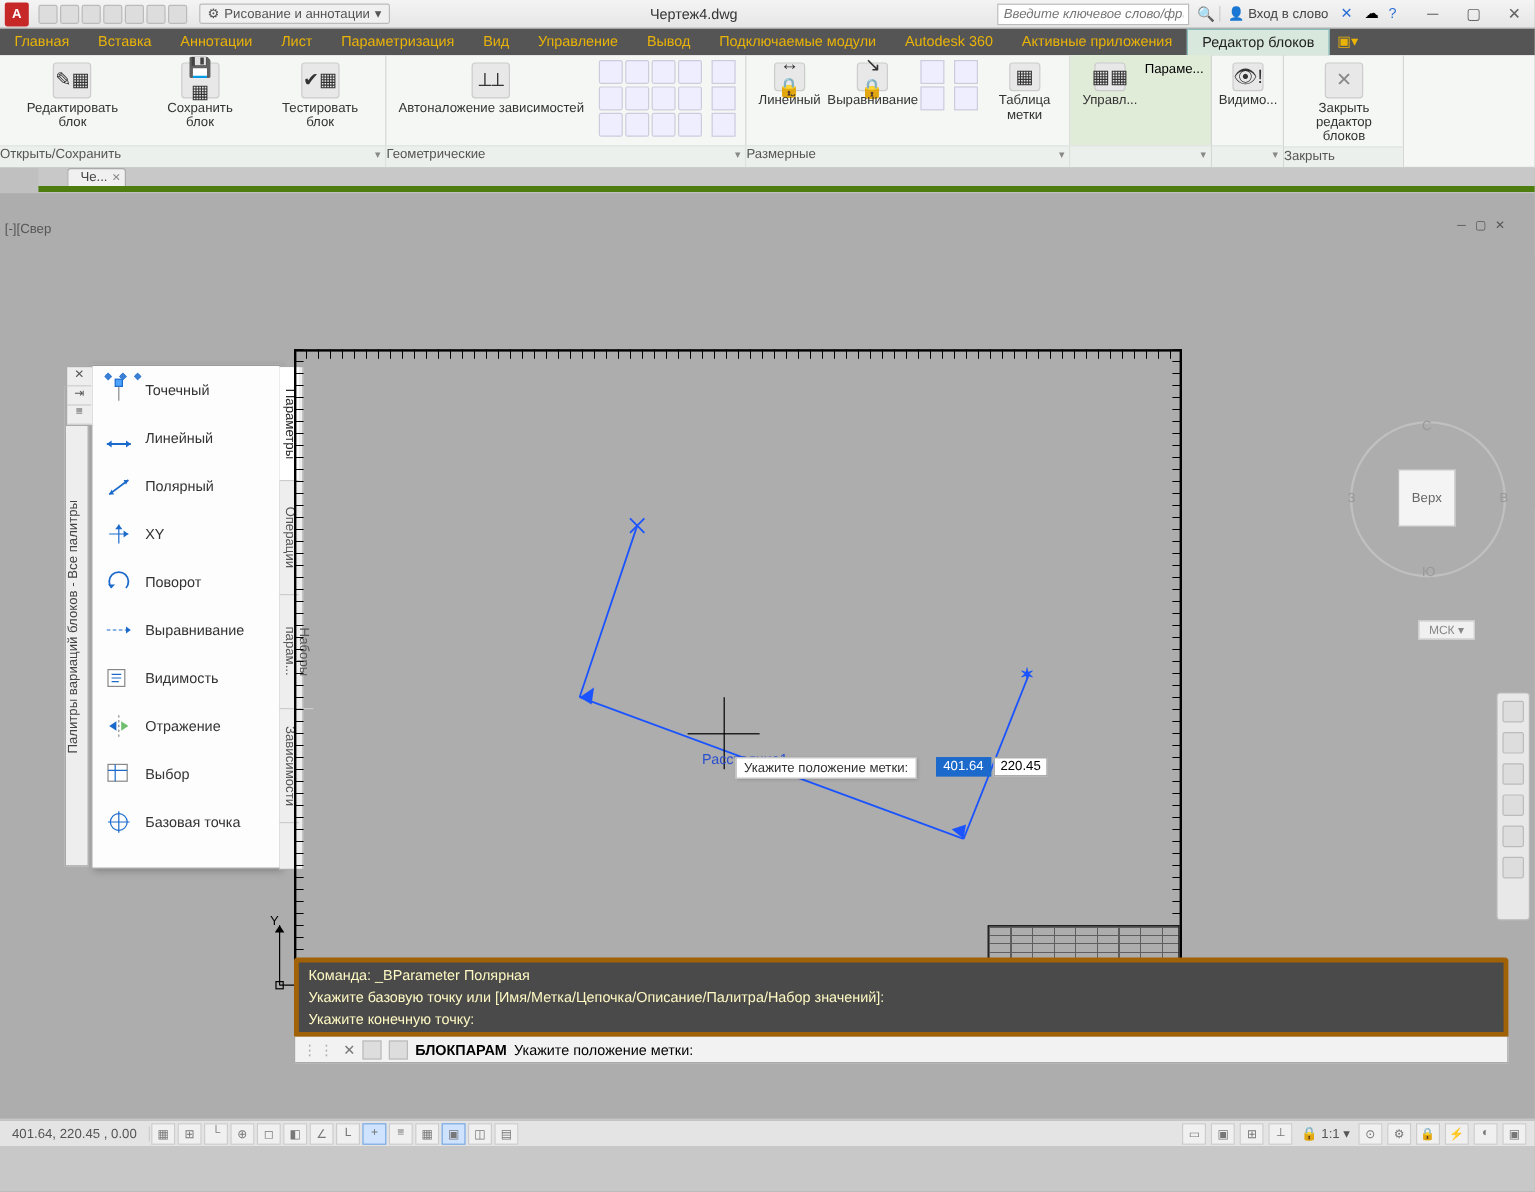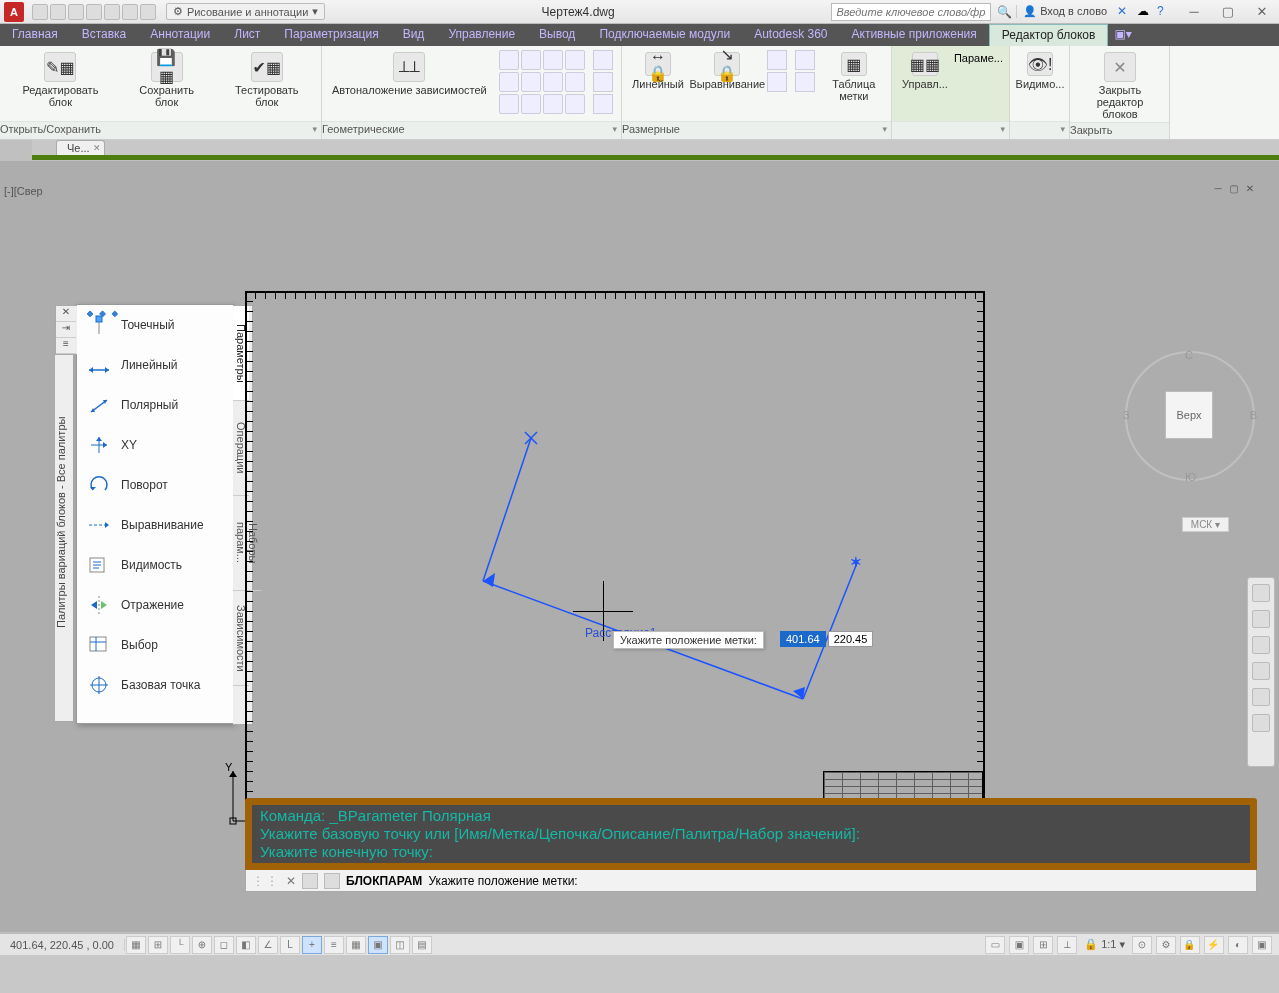--- a/index.html
+++ b/index.html
@@ -13,21 +13,21 @@
 .titlebar .workspace { margin-left:10px; background:#f0f0f0; border:1px solid #bbb; padding:1px 6px; font-size:11px; color:#555; border-radius:2px; display:flex; align-items:center; gap:4px;}
 .titlebar .fname { flex:1; text-align:center; color:#333; font-size:12px;}
 .titlebar .search { width:160px; height:18px; border:1px solid #bbb; background:#fff; font-size:11px; color:#999; font-style:italic; padding:0 4px; margin-right:6px;}
 .titlebar .login { font-size:11px; color:#444; padding:0 6px; border-left:1px solid #ccc;}
 .titlebar .winbtn { width:34px; height:22px; display:flex; align-items:center; justify-content:center; color:#666; font-size:13px;}
 .titlebar .righticons { display:flex; gap:4px; padding:0 4px;}
 .titlebar .righticons span{ width:16px; height:16px; display:inline-block; }
 
 
 .menutabs { height: 22px; background:#555; display:flex; align-items:stretch;}
-.menutabs .tab { color:#c4b5fd; font-size:12px; padding:3px 12px 0 12px; cursor:pointer;}
+.menutabs .tab { color:#eab308; font-size:12px; padding:3px 12px 0 12px; cursor:pointer;}
 .menutabs .tab.active { background:#d8e8dc; color:#222; border-top:1px solid #8bb; border-left:1px solid #8bb; border-right:1px solid #8bb;}
 
 
 .ribbon { height: 94px; background:#f4f7f4; border-bottom:1px solid #ccc; display:flex;}
 .panel { border-right:1px solid #d4d8d4; display:flex; flex-direction:column; justify-content:space-between; padding:4px 6px 0 6px;}
 .panel .panelbody { flex:1; display:flex; align-items:flex-start; gap:8px;}
 .panel .panelfooter { height:18px; font-size:11px; color:#555; text-align:left; border-top:1px solid #e0e4e0; background:#ecf0ec; margin:0 -6px; padding-top:1px; position:relative;}
 .panel .panelfooter .drop { position:absolute; right:4px; top:2px; font-size:9px; color:#888;}
 .bigbtn { display:flex; flex-direction:column; align-items:center; gap:2px; padding:2px 4px; font-size:11px; color:#333; cursor:pointer; text-align:center; min-width:60px;}
 .bigbtn .ico { width:32px; height:30px; background:#e8e8e8; border:1px solid #ccc; border-radius:3px; display:flex; align-items:center; justify-content:center; font-size:16px;}
@@ -97,21 +97,21 @@
 .viewcube { position:absolute; right:24px; top:190px; width:130px; height:130px;}
 .viewcube .ring { position:absolute; inset:0; border:2px solid #d0d0d0; border-radius:50%; opacity:.55;}
 .viewcube .cube { position:absolute; left:40px; top:40px; width:48px; height:48px; background:#f4f4f4; border:1px solid #bbb; display:flex; align-items:center; justify-content:center; font-size:11px; color:#666;}
 .viewcube .dir { position:absolute; font-size:11px; color:#999;}
 .ucs-label { position:absolute; right:50px; top:356px; font-size:10px; color:#888; border:1px solid #ccc; padding:1px 8px; background:#f0f0f0;}
 .navbar { position:absolute; right:4px; top:416px; width:28px; height:190px; background:#e8e8e8; border:1px solid #bbb; border-radius:3px; display:flex; flex-direction:column; align-items:center; gap:8px; padding:6px 0;}
 .navbar span { width:18px; height:18px; background:#ddd; border:1px solid #bbb; border-radius:2px;}
 
 
 .cmdarea { position:absolute; left:245px; right:22px; bottom:62px; height:72px;}
-.cmd-history { background:#4a4a4a; color:#14b8a6; font-family:Consolas,monospace; font-size:15px; padding:2px 8px; line-height:18px; border-radius:3px 3px 0 0; border:7px solid #a16207;}
+.cmd-history { background:#4a4a4a; color:#fef9c3; font-family:Consolas,monospace; font-size:12px; padding:2px 8px; line-height:18px; border-radius:3px 3px 0 0; border:4px solid #a16207;}
 .cmd-input-row { background:#f2f2f2; border:1px solid #aaa; border-top:none; height:22px; display:flex; align-items:center; padding:0 6px; gap:6px; font-family:Consolas,monospace; font-size:12px;}
 .cmd-input-row .cmdicon{ width:16px; height:16px; background:#ddd; border:1px solid #bbb;}
 .cmd-input-row .grip{ color:#aaa; letter-spacing:2px;}
 .cmd-input-row .x{ color:#777;}
 .cmd-input-row b{ font-weight:bold;}
 
 
 .statusbar { position:absolute; bottom:38px; left:0; right:0; height:22px; background:#e4e4e4; border-top:1px solid #bbb; display:flex; align-items:center; font-size:11px; color:#555;}
 .statusbar .coords { padding:0 10px; border-right:1px solid #ccc;}
 .statusbar .sbtn { width:20px; height:18px; border:1px solid #ccc; margin:0 1px; background:#f0f0f0; display:flex; align-items:center; justify-content:center; font-size:10px; color:#777;}

